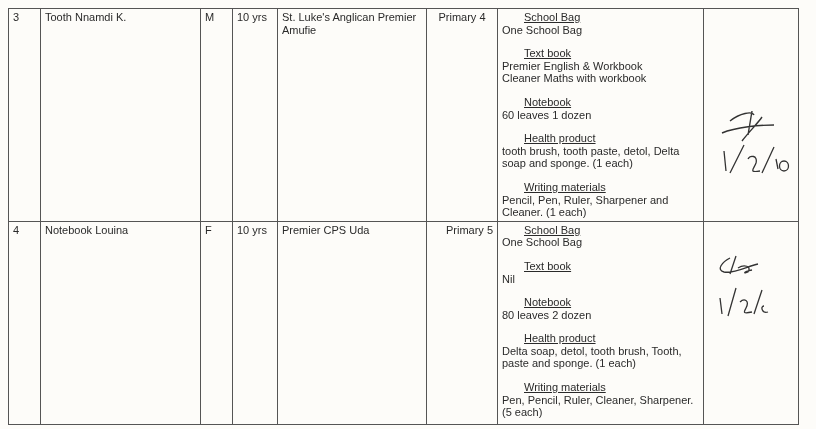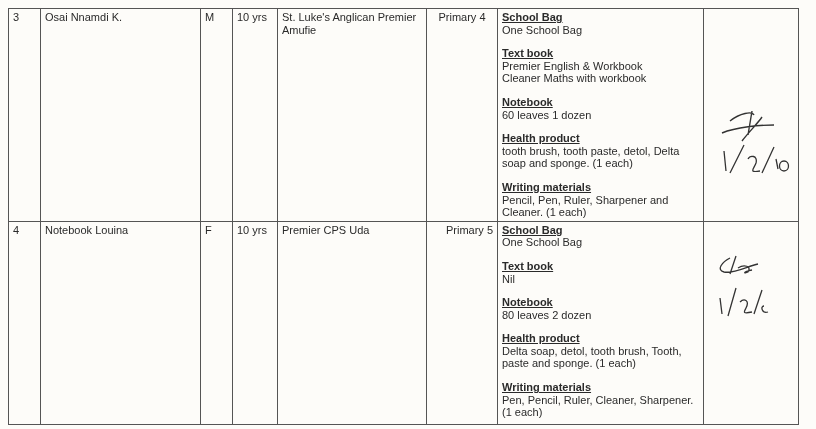--- a/index.html
+++ b/index.html
@@ -12,21 +12,21 @@
     border-collapse:collapse; table-layout:fixed;
   }
   table.doc td {
     border:1px solid #555; vertical-align:top; font-size:11px; line-height:12.6px;
     padding:2px 4px;
   }
   col.c1{width:32px;} col.c2{width:160px;} col.c3{width:32px;} col.c4{width:45px;}
   col.c5{width:149px;} col.c6{width:71px;} col.c7{width:206px;} col.c8{width:95px;}
   tr.r1 td { height:206px; }
   tr.r2 td { height:198px; }
-  .item-title { font-weight:bold; text-decoration:underline; display:block; }
+  .item-title { font-weight:normal; text-decoration:underline; display:block;margin-left:22px; }
   .item { margin-bottom:11px; }
   .item:last-child { margin-bottom:0; }
   .sig { position:relative; height:100%; }
   .sig svg { position:absolute; }
 </style>
 </head>
 <body>
 
 <table class="doc">
   <colgroup>
@@ -35,21 +35,21 @@
       <col class="c3">
       <col class="c4">
     <col class="c5">
       <col class="c6">
       <col class="c7">
       <col class="c8">
   </colgroup>
   <tbody>
     <tr class="r1">
       <td>3</td>
-      <td>Osai Nnamdi K.</td>
+      <td>Tooth Nnamdi K.</td>
       <td>M</td>
       <td>10 yrs</td>
       <td>St. Luke's Anglican Premier Amufie</td>
       <td style="text-align:center;">Primary 4</td>
       <td>
         <div class="item">
           <span class="item-title">School Bag</span>
           <div>One School Bag</div>
         </div>
         <div class="item">
@@ -98,21 +98,21 @@
         <div class="item">
           <span class="item-title">Notebook</span>
           <div>80 leaves 2 dozen</div>
         </div>
         <div class="item">
           <span class="item-title">Health product</span>
           <div>Delta soap, detol, tooth brush, Tooth, paste and sponge. (1 each)</div>
         </div>
         <div class="item">
           <span class="item-title">Writing materials</span>
-          <div>Pen, Pencil, Ruler, Cleaner, Sharpener. (1 each)</div>
+          <div>Pen, Pencil, Ruler, Cleaner, Sharpener. (5 each)</div>
         </div>
       </td>
       <td>
         <div class="sig">
           <svg width="90" height="90" viewBox="0 0 90 90" style="left:0px;top:24px;">
             <path d="M22 10 C14 14,8 22,16 24 C26 26,40 18,50 16 M28 8 L22 26 M30 20 C36 16,44 18,40 24 C36 26,34 24,44 22" fill="none" stroke="#333" stroke-width="1.3"></path>
             <path d="M12 50 L14 66 M20 68 L28 40 M32 54 C36 50,42 52,38 60 C36 64,34 66,44 64 M46 66 L54 42 M56 58 C52 58,54 66,60 64" fill="none" stroke="#333" stroke-width="1.3"></path>
           </svg>
         </div>
       </td>

